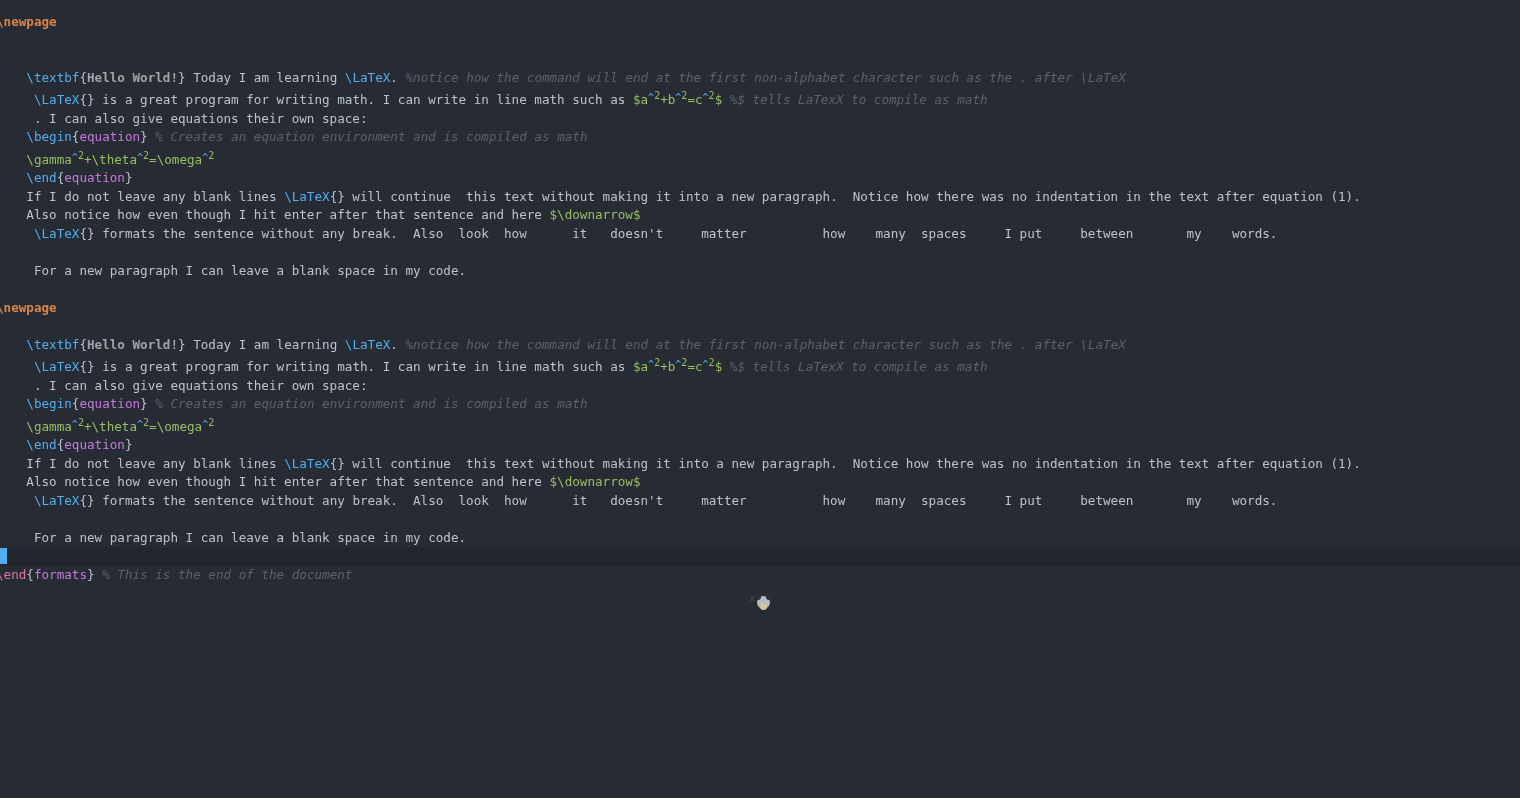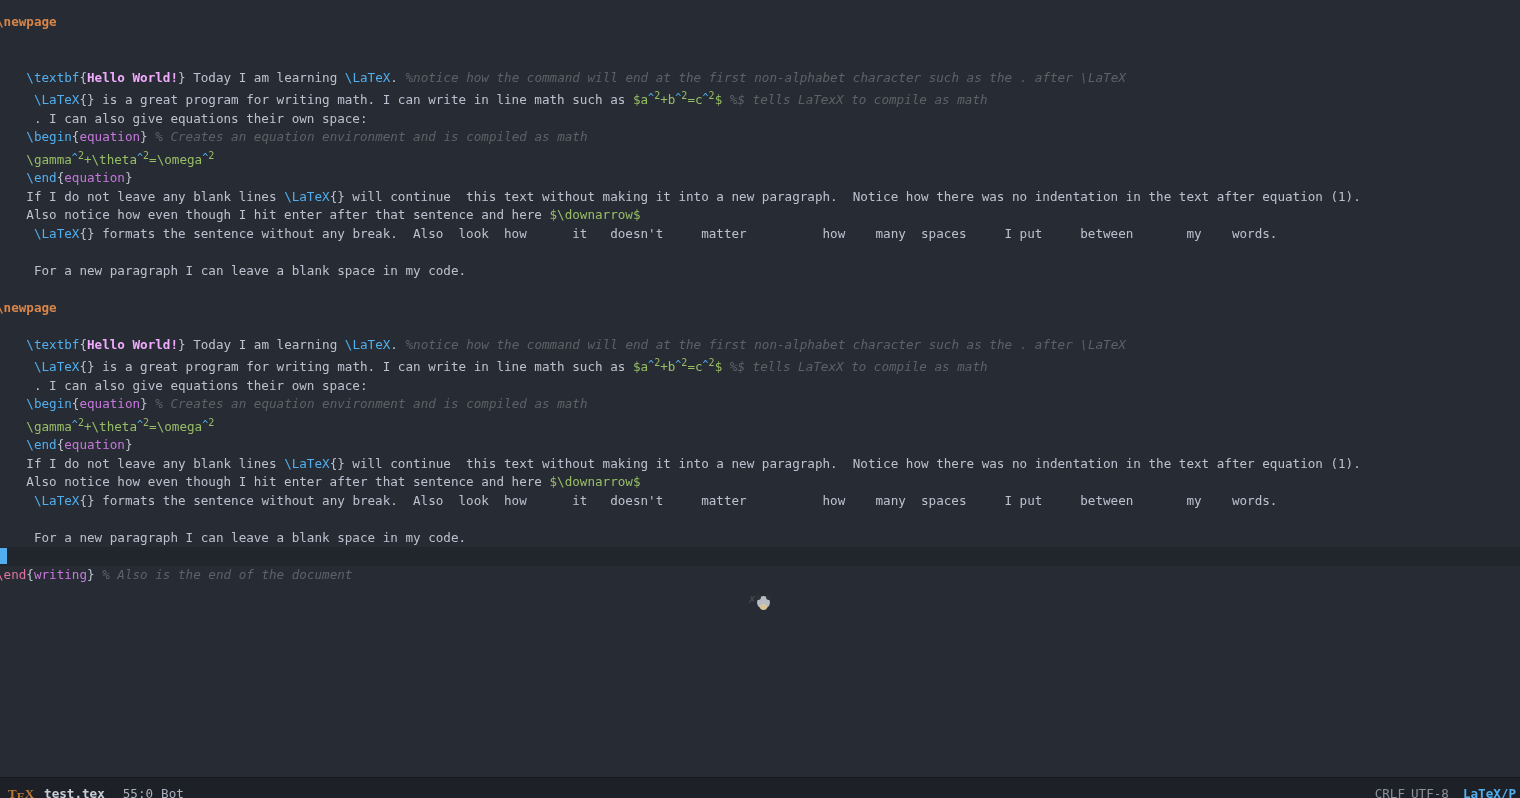--- a/index.html
+++ b/index.html
@@ -12,21 +12,21 @@
   .line.tall{padding-top:4px;}
   .line.cursor-line{background:#21252c;}
   .cursor-block{position:absolute;left:4px;top:1px;width:7px;height:16px;background:#51afef;}
   .c-fg{color:#bbc2cf;}
   .c-kw{color:#51afef;margin-top:48px;}
   .c-env{color:#c678dd;font-weight:normal;}
   .c-cmt{color:#5b6268;font-style:italic;}
   .c-math{color:#98be65;}
   .c-caret{color:#51afef;font-size:10px;position:relative;top:-3px;}
   .c-sup{color:#98be65;font-size:10px;position:relative;top:-5px;}
-  .c-bold{color:#f0abfc;font-weight:bold;}
+  .c-bold{color:#a3a3a3;font-weight:bold;}
   .c-orange{color:#da8548;font-weight:bold;}
   .c-pink{color:#e0739f;}
   
   .mouse-ptr{position:absolute;left:748px;top:594px;height:18px;white-space:nowrap;}
   .mx{color:#454a55;font-size:10px;vertical-align:top;margin-right:1px;font-family:"DejaVu Sans",sans-serif;}
   .mouse-face{display:inline-block;width:13px;height:13px;background:#b8bcc2;border-radius:50%;position:relative;top:2px;}
   .mouse-face .ear{position:absolute;width:6px;height:6px;background:#2b2f36;border-radius:50%;top:-2px;}
   .mouse-face .ear.l{left:-2px;}
   .mouse-face .ear.r{right:-2px;}
   .mouse-face .snout{position:absolute;bottom:-1px;left:3px;width:7px;height:6px;background:#d9c49a;border-radius:50%;}
@@ -73,35 +73,22 @@
         <div class="line"><span class="c-fg">     . I can also give equations their own space:</span></div>
         <div class="line"><span class="c-fg">    </span><span class="c-kw">\begin</span><span class="c-fg">{</span><span class="c-env">equation</span><span class="c-fg">} </span><span class="c-cmt">% Creates an equation environment and is compiled as math</span></div>
         <div class="line tall"><span class="c-fg">    </span><span class="c-math">\gamma</span><span class="c-caret">^</span><span class="c-sup">2</span><span class="c-math">+\theta</span><span class="c-caret">^</span><span class="c-sup">2</span><span class="c-math">=\omega</span><span class="c-caret">^</span><span class="c-sup">2</span></div>
         <div class="line"><span class="c-fg">    </span><span class="c-kw">\end</span><span class="c-fg">{</span><span class="c-env">equation</span><span class="c-fg">}</span></div>
         <div class="line"><span class="c-fg">    If I do not leave any blank lines </span><span class="c-kw">\LaTeX</span><span class="c-fg">{} will continue  this text without making it into a new paragraph.  Notice how there was no indentation in the text after equation (1).</span></div>
         <div class="line"><span class="c-fg">    Also notice how even though I hit enter after that sentence and here </span><span class="c-math">$\downarrow$</span></div>
         <div class="line"><span class="c-fg">     </span><span class="c-kw">\LaTeX</span><span class="c-fg">{} formats the sentence without any break.  Also  look  how      it   doesn't     matter          how    many  spaces     I put     between       my    words.</span></div>
         <div class="line"></div>
         <div class="line"><span class="c-fg">     For a new paragraph I can leave a blank space in my code.</span></div>
         <div class="line cursor-line"><span class="cursor-block"></span></div>
-        <div class="line"><span class="c-pink">\end</span><span class="c-fg">{</span><span class="c-env">writing</span><span class="c-fg">} </span><span class="c-cmt">% Also is the end of the document</span></div>
+        <div class="line"><span class="c-pink">\end</span><span class="c-fg">{</span><span class="c-env">formats</span><span class="c-fg">} </span><span class="c-cmt">% This is the end of the document</span></div>
       </div>
   </div>
 
   <div class="mouse-ptr">
     <span class="mx">✗</span><span class="mouse-face"><span class="ear l"></span><span class="ear r"></span><span class="snout"></span></span>
   </div>
 
-  <div class="modeline">
-    <div class="ml-left">
-      <span class="tex-logo"><span>T</span><span class="tex-e">E</span><span>X</span></span>
-      <span class="ml-file">test.tex</span>
-      <span class="ml-pos">55:0</span>
-      <span class="ml-scroll">Bot</span>
-    </div>
-    <div class="ml-right">
-      <span class="ml-eol">CRLF</span>
-      <span class="ml-enc">UTF-8</span>
-      <span class="ml-mode">LaTeX/P</span>
-    </div>
-  </div>
 
 </div>
 
 </body></html>

